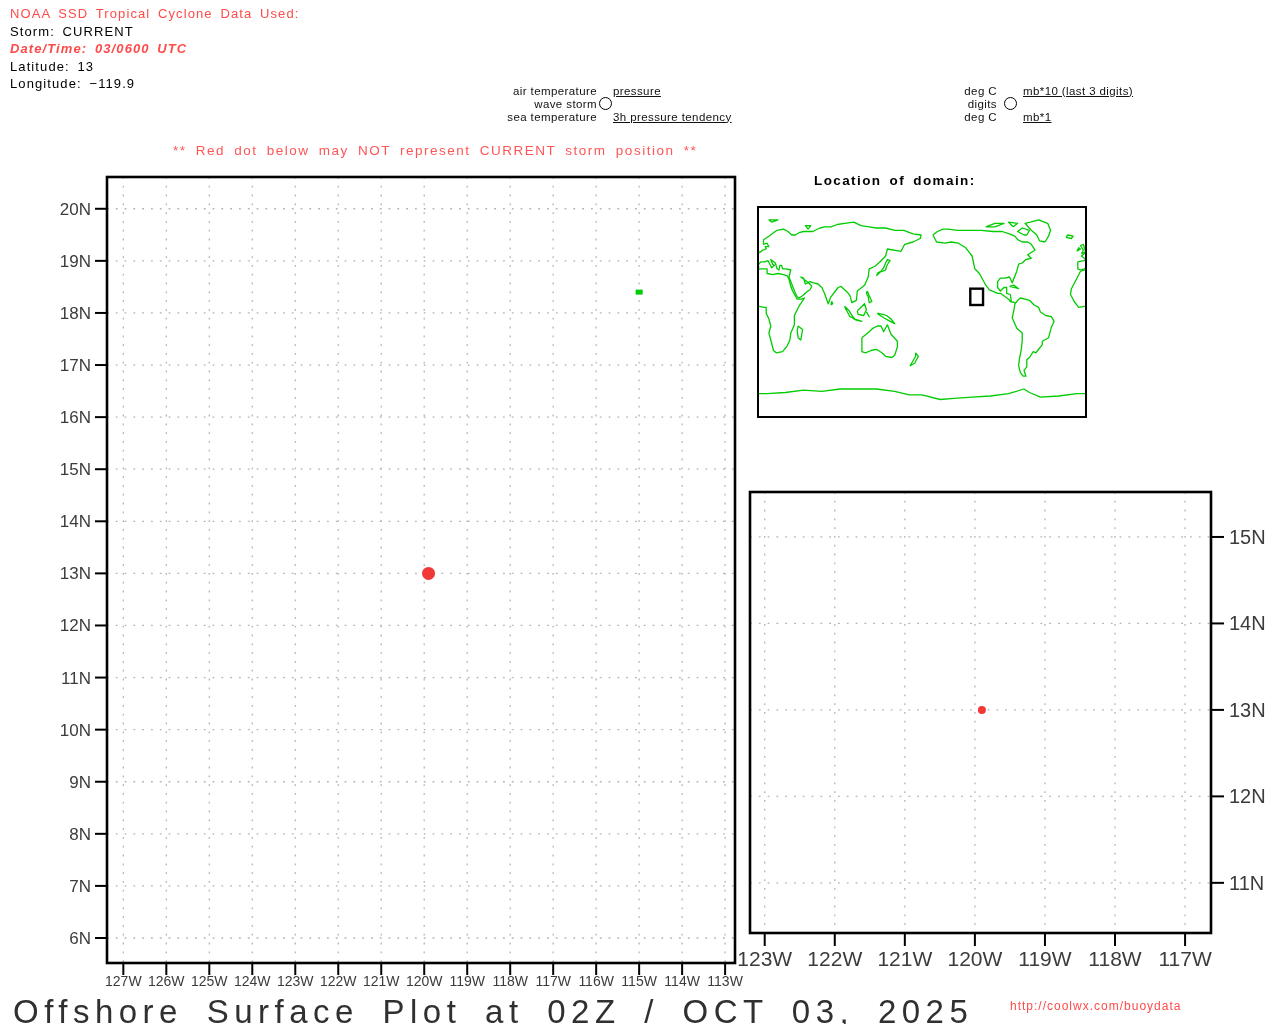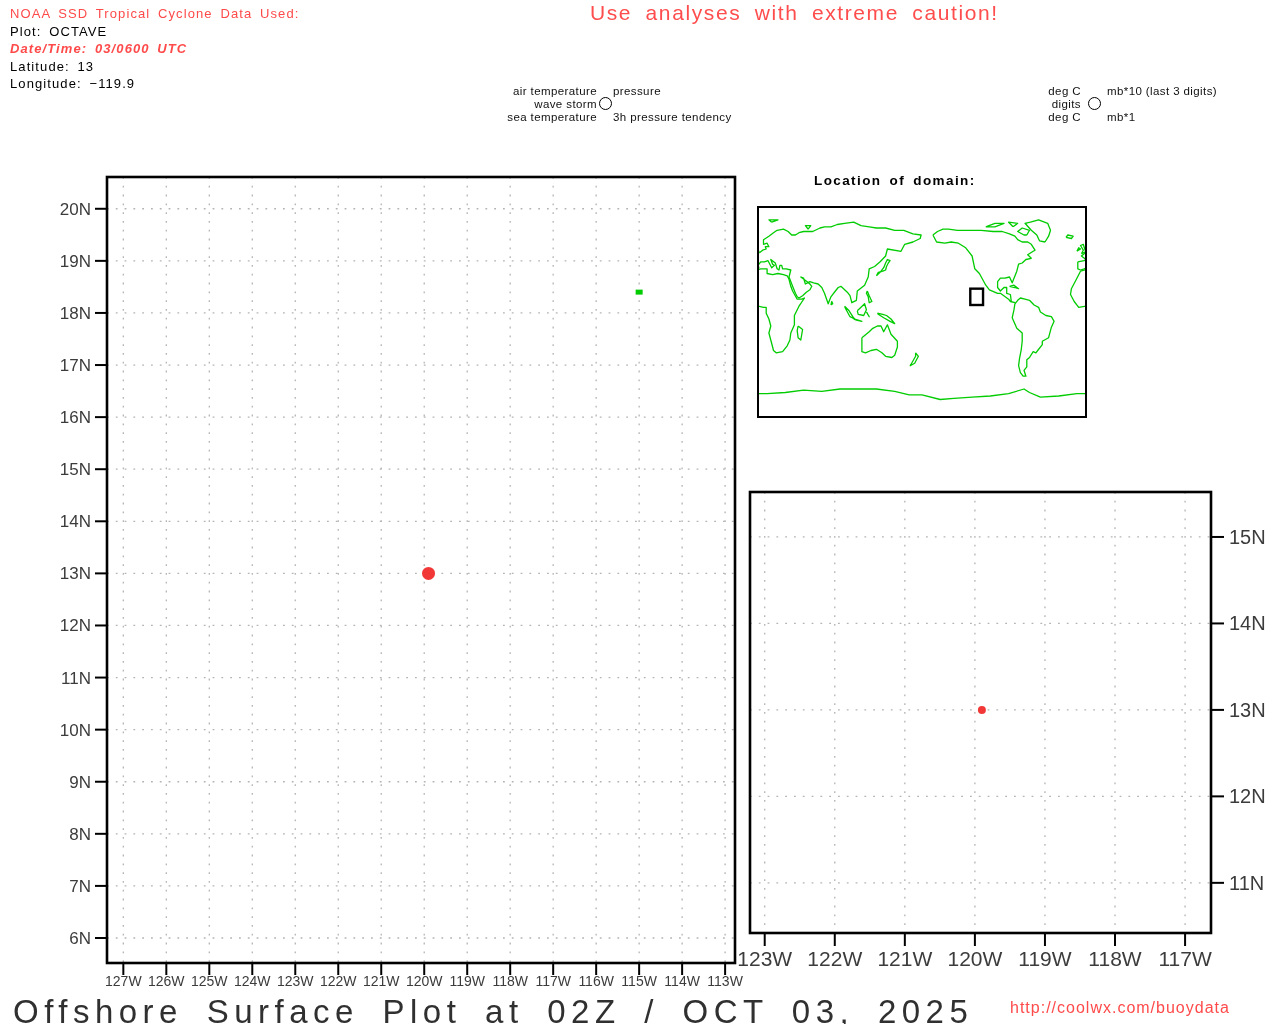--- a/index.html
+++ b/index.html
@@ -15,42 +15,42 @@
   
   .caution{position:absolute;left:590px;top:1px;font-size:21px;letter-spacing:1.6px;
            word-spacing:6px;color:#ff4d4d;white-space:nowrap;}
 
   
   .stn-legend{position:absolute;top:40px;font-size:11.5px;color:#111;
               letter-spacing:0.4px;white-space:nowrap;margin-top:44px;}
   .stn-legend .row{display:flex;align-items:center;height:13px;}
   .stn-legend .l{text-align:right;}
   .stn-legend .m{display:flex;justify-content:center;align-items:center;}
-  .stn-legend .r{text-align:center;}
+  .stn-legend .r{text-align:center;text-decoration:underline;}
   .legend-params{left:467px;}
   .legend-params .l{width:130px;}
   .legend-params .m{width:16px;}
-  .legend-units{left:1006px;}
+  .legend-units{left:922px;}
   .legend-units .l{width:75px;}
   .legend-units .m{width:26px;}
   .stn-circle{width:11px;height:11px;border:1.6px solid #000;border-radius:50%;
               background:#fff;display:inline-block;}
 
   
   .warning{position:absolute;left:173px;top:143px;font-size:13.5px;letter-spacing:1.5px;
            word-spacing:4px;color:#ff5555;white-space:nowrap;}
 
   
   .map-title{position:absolute;left:814px;top:173px;font-size:13.5px;letter-spacing:1.4px;
              word-spacing:3px;color:#000;white-space:nowrap;font-weight:bold;}
 
   
   .footer-title{position:absolute;left:13px;top:993px;font-size:33px;letter-spacing:5.5px;
                 word-spacing:9px;color:#303030;white-space:nowrap;}
-  .footer-url{position:absolute;left:1010px;top:999px;font-size:16px;letter-spacing:1px;
+  .footer-url{position:absolute;left:1010px;top:999px;font-size:12px;letter-spacing:1px;
               color:#ff4a4a;white-space:nowrap;text-decoration:none;}
 
   
   #plot-canvas{position:absolute;left:0;top:0;width:1280px;height:1024px;}
   .grid{stroke:#b4b4b4;stroke-width:1.3;stroke-dasharray:1.8 7;fill:none;}
   .tick{stroke:#000;stroke-width:2;}
   .axlab{fill:#3c3c3c;font-family:"Liberation Sans","DejaVu Sans",sans-serif;}
   .pborder{fill:none;stroke:#000;}
   .coast{fill:none;stroke:#00cc00;stroke-width:1.3;stroke-linejoin:round;}
   .domain-box{fill:none;stroke:#000;stroke-width:2.4;}
@@ -250,27 +250,26 @@
         <polyline points="1136.1,229.2 1138.8,225.7 1133.4,225.7 1136.1,229.2" class="coast"></polyline>
         <polyline points="771.7,222.2 778.0,219.8 768.9,219.8 771.7,222.2" class="coast"></polyline>
         <polyline points="1099.7,222.2 1106.0,219.8 1096.9,219.8 1099.7,222.2" class="coast"></polyline>
       </g>
       <rect x="758" y="207" width="328" height="210" class="pborder" stroke-width="2"></rect>
       <rect x="970.2888888888889" y="288.6666666666667" width="12.755555555555588" height="16.333333333333314" class="domain-box"></rect>
     </svg>
 
   <div class="hdr">
     <div class="red">NOAA SSD Tropical Cyclone Data Used:</div>
-    <div>Plot: OCTAVE</div>
+    <div>Storm: CURRENT</div>
     <div class="red-bold">Date/Time: 03/0600 UTC</div>
     <div>Latitude: 13</div>
     <div>Longitude: −119.9</div>
   </div>
 
-  <div class="caution">Use analyses with extreme caution!</div>
 
   <div class="stn-legend legend-params">
     <div class="row">
       <span class="l">air temperature</span>
       <span class="m"></span>
       <span class="r">pressure</span>
     </div>
     <div class="row">
       <span class="l">wave storm</span>
       <span class="m">
@@ -298,19 +297,20 @@
         </span>
       <span class="r"></span>
     </div>
     <div class="row">
       <span class="l">deg C</span>
       <span class="m"></span>
       <span class="r">mb*1</span>
     </div>
   </div>
 
+  <div class="warning">** Red dot below may NOT represent CURRENT storm position **</div>
 
   <div class="map-title">Location of domain:</div>
 
   <div class="footer-title">Offshore Surface Plot at 02Z / OCT 03, 2025</div>
   <a href="#" class="footer-url">http://coolwx.com/buoydata</a>
 
 </div>
 
 </body></html>

